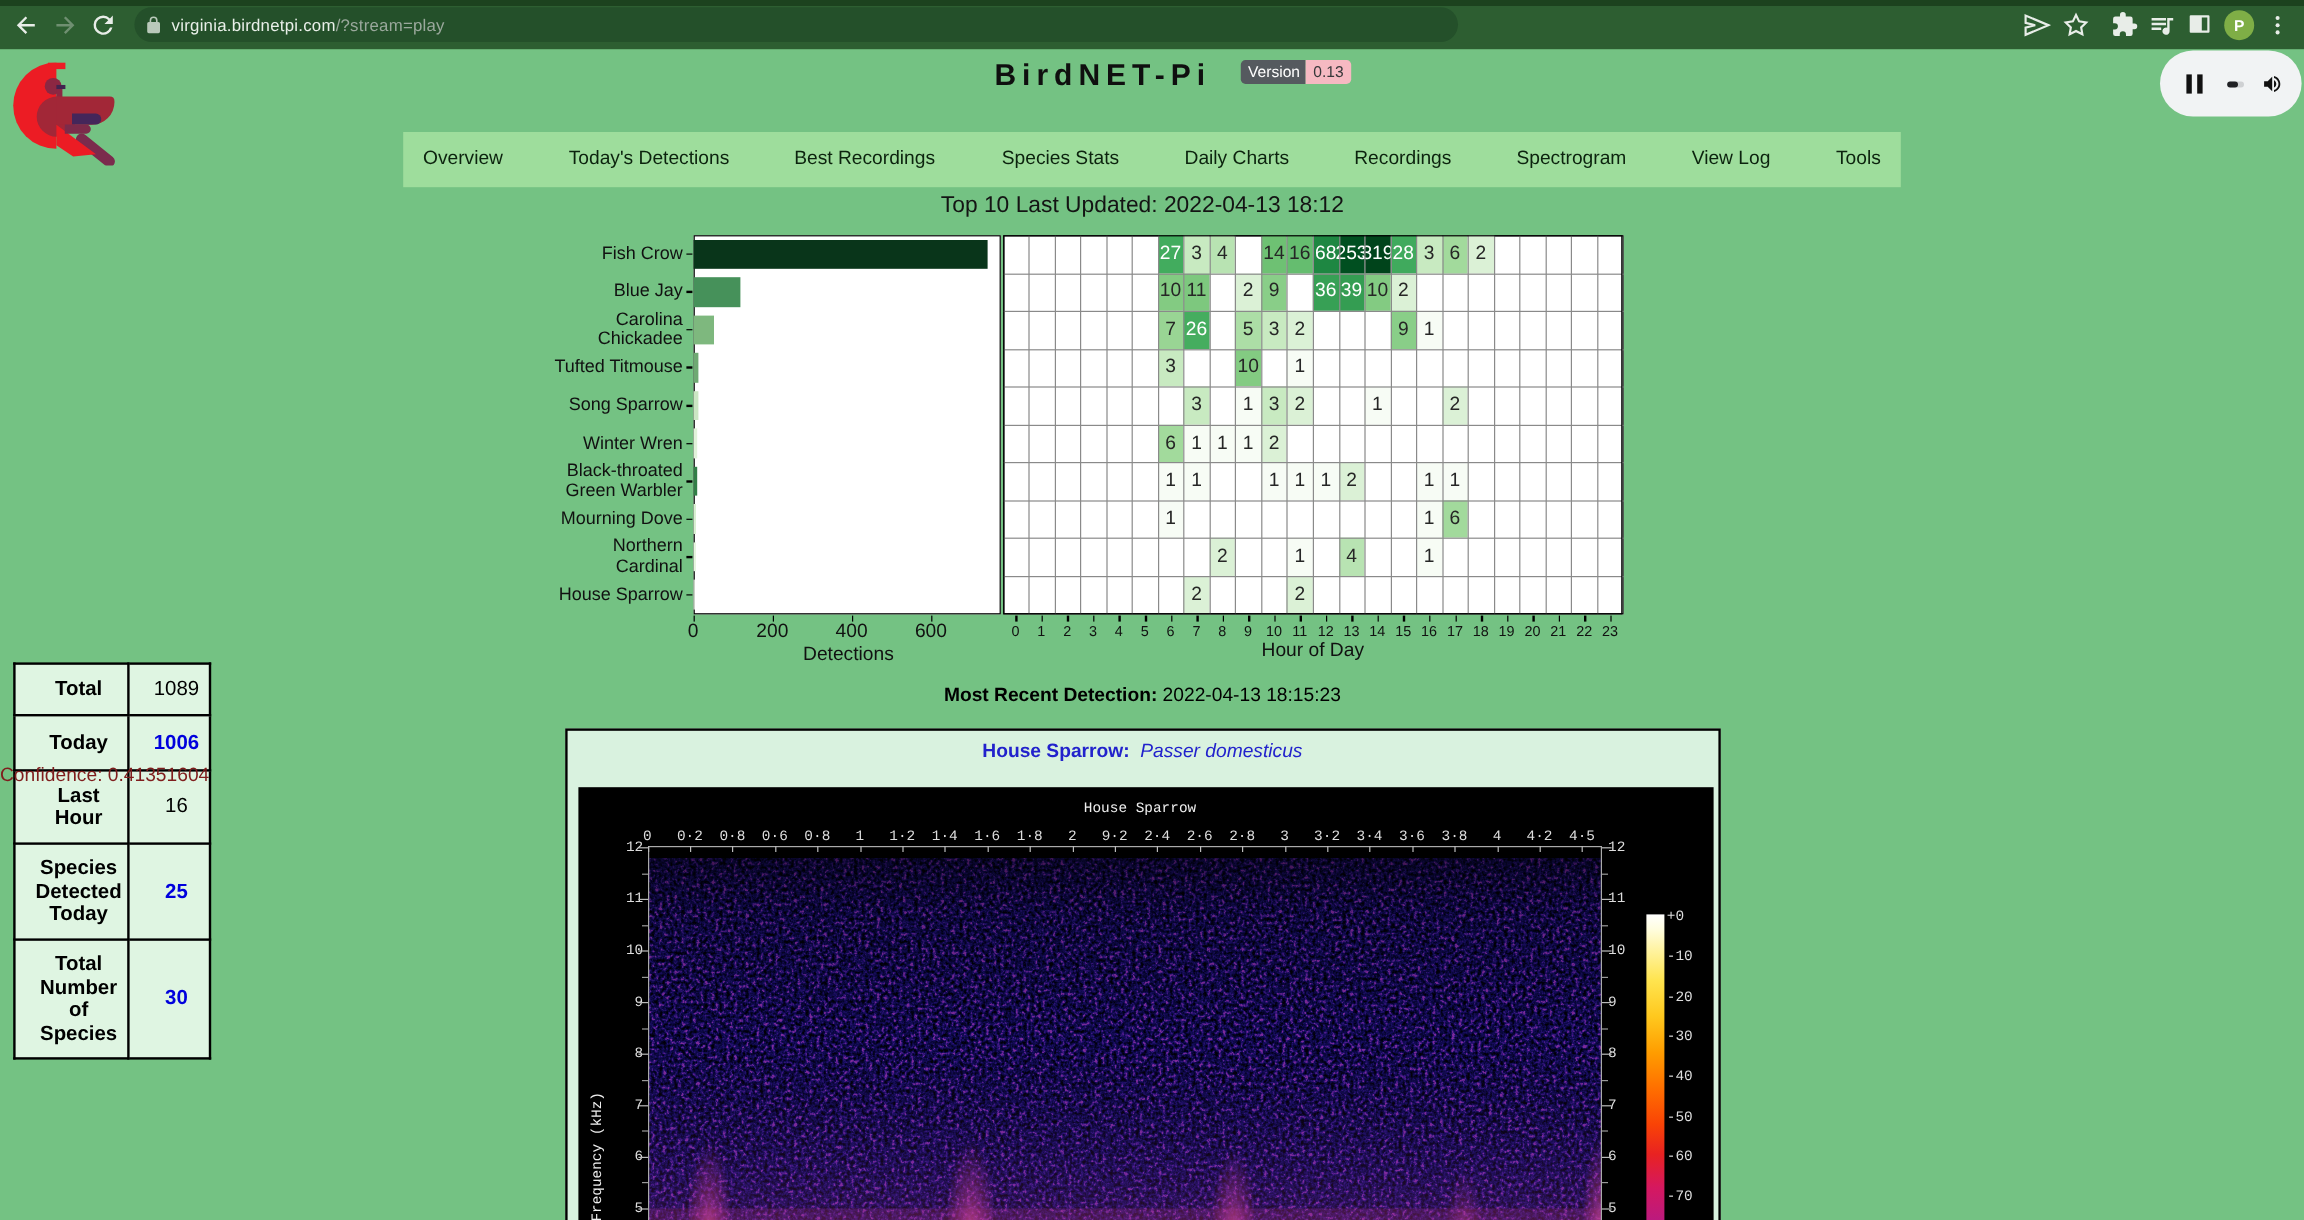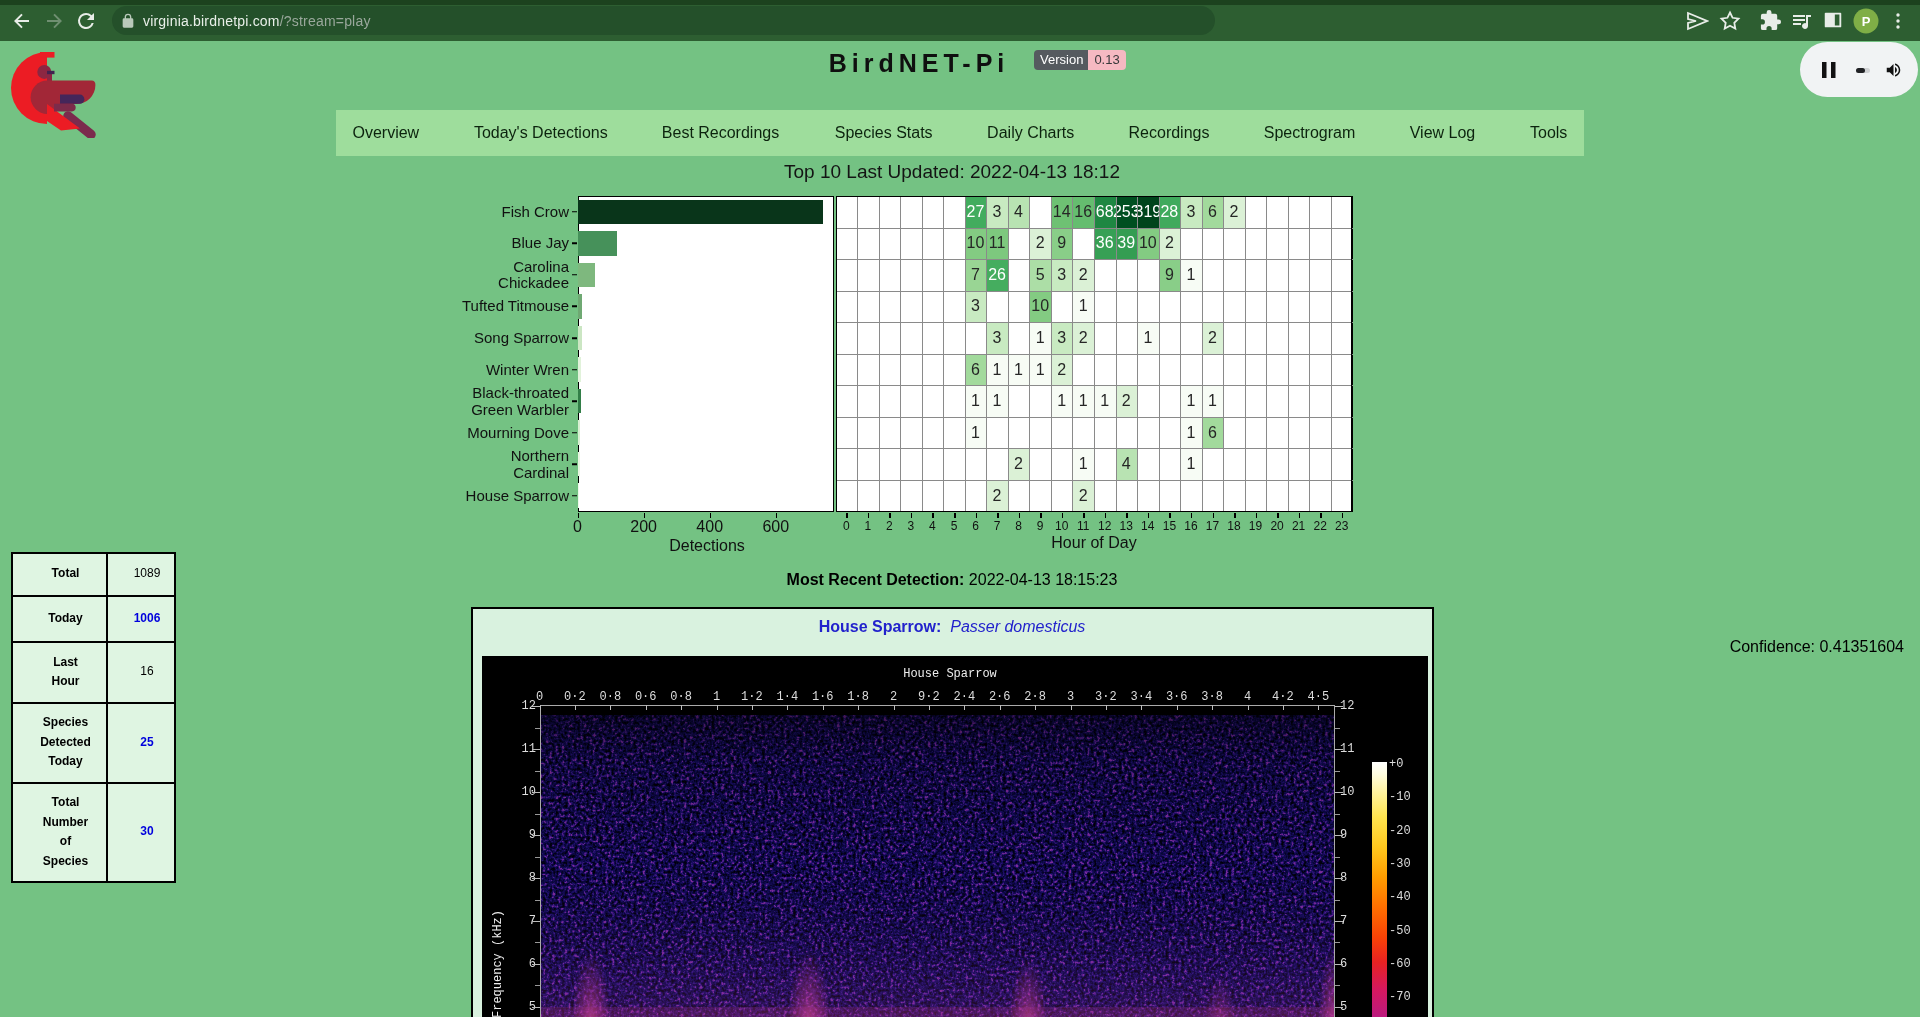--- a/index.html
+++ b/index.html
@@ -37,33 +37,33 @@
 .hc { position:absolute; width:21.54px; height:31.55px; font-size:16px; display:flex; align-items:center; justify-content:center; }
 .htick { position:absolute; top:519px; font-size:12px; color:#111; transform:translateX(-50%); }
 .btick { position:absolute; top:518px; font-size:16px; color:#111; transform:translateX(-50%); }
 .tickv { position:absolute; width:1.5px; height:5px; background:#000; }
 .tickh { position:absolute; width:5px; height:1.5px; background:#000; transform:translateY(-50%); }
 #xlab1 { position:absolute; left:637px; top:537px; width:140px; text-align:center; font-size:16px; color:#111; }
 #xlab2 { position:absolute; left:1024px; top:534px; width:140px; text-align:center; font-size:16px; color:#111; }
 
 
 #stats { position:absolute; left:10.5px; top:551.5px; border-collapse:collapse; }
-#stats td { border:2px solid #000; background:#dff5e2; text-align:center; vertical-align:middle; font-size:12px; color:#000; line-height:19.5px;padding-left:13px; }
+#stats td { border:2px solid #000; background:#dff5e2; text-align:center; vertical-align:middle; font-size:17px; color:#000; line-height:19.5px;padding-left:13px; }
 #stats td.l { font-weight:bold; width:95px; }
 #stats td.v { width:68px; }
 #stats a { color:#0000dd; font-weight:bold; text-decoration:none; }
 
 #recent { position:absolute; left:0; top:571px; width:1904px; text-align:center; font-size:16px; color:#000; }
 
 
 #panel { position:absolute; left:471px; top:607px; width:963px; height:412px; background:#d9f2df; border:2px solid #000; }
 #pline1 { position:absolute; left:0; top:618px; width:1904px; text-align:center; font-size:16px; }
 #pline1 b { color:#2222cc; }
 #pline1 i { color:#2222cc; }
-#pline2 { position:absolute; left:0; top:638px; width:1904px; text-align:right; font-size:16px; color:#000000; }
+#pline2 { position:absolute; left:0; top:638px; width:1904px; text-align:left; font-size:16px; color:#7f1d1d; }
 
 #spectro { position:absolute; left:482px; top:656px; width:945.5px; height:361px; background:#000; overflow:hidden; }
 #sptitle { position:absolute; left:850px; top:667px; width:200px; text-align:center; font-family:"Liberation Mono",monospace; font-size:12px; color:#eee; }
 .sxt { position:absolute; top:690px; transform:translateX(-50%); font-family:"Liberation Mono",monospace; font-size:12px; color:#ddd; }
 .syl { position:absolute; left:506px; width:30px; text-align:right; transform:translateY(-50%); font-family:"Liberation Mono",monospace; font-size:12px; color:#ddd; }
 .syr { position:absolute; left:1340px; width:30px; text-align:left; transform:translateY(-50%); font-family:"Liberation Mono",monospace; font-size:12px; color:#ddd; }
 .cbl { position:absolute; left:1389px; width:34px; transform:translateY(-50%); font-family:"Liberation Mono",monospace; font-size:12px; color:#ddd; }
 .sptickv { position:absolute; width:1px; height:5px; background:#bbb; }
 .sptickh { position:absolute; width:8px; height:1px; background:#bbb; }
 .sptickm { position:absolute; width:5px; height:1px; background:#999; }

